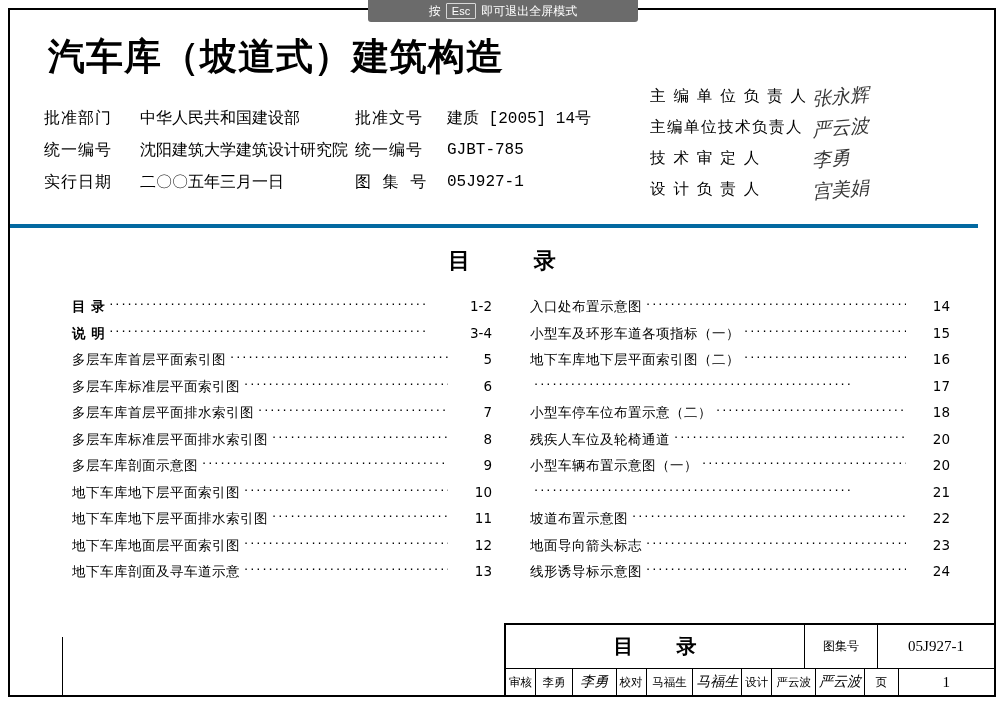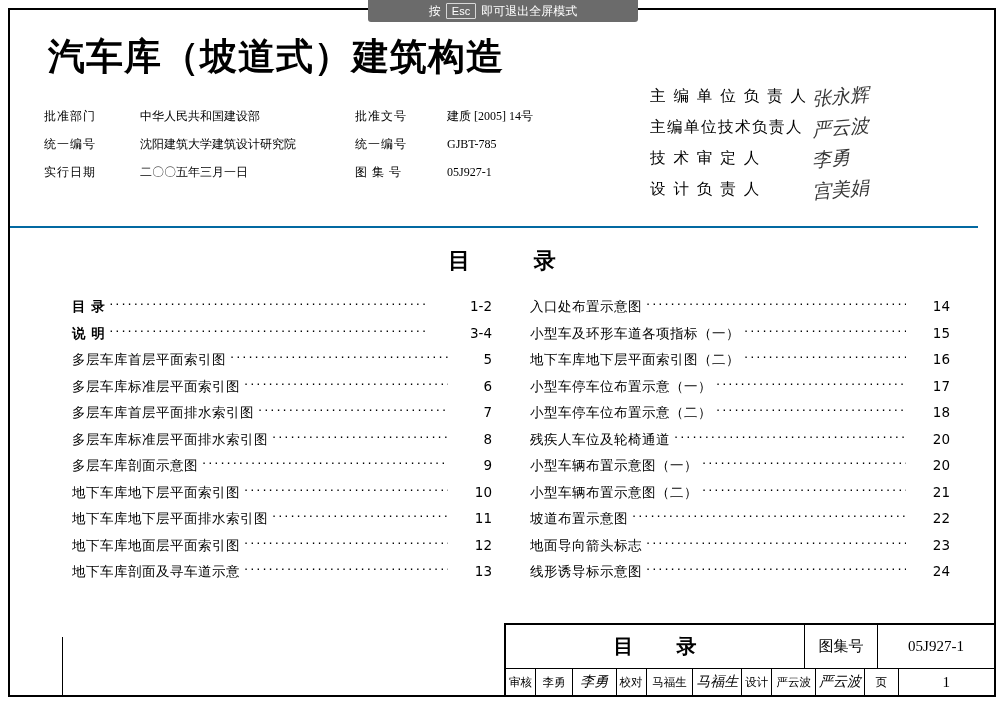--- a/index.html
+++ b/index.html
@@ -26,33 +26,33 @@
     font-family:"Liberation Sans",sans-serif;font-size:12px;
     z-index:50;border-radius:0 0 3px 3px;
   }
   .esc-banner .key{
     display:inline-block;border:1px solid #d8d8d8;border-radius:1px;
     padding:0 5px;margin:0 5px;line-height:14px;font-size:11px;
   }
   
   .header{
     position:absolute;left:0;top:0;right:16px;height:218px;
-    border-bottom:2px solid #0369a1;
+    border-bottom:4px solid #0369a1;
     box-sizing:border-box;
   }
   .doc-title{
     position:absolute;left:38px;top:22px;
     font-size:37px;font-weight:bold;letter-spacing:1px;
     font-family:"DejaVu Sans", sans-serif;
     white-space:nowrap;
   }
   .meta{
     position:absolute;left:34px;top:92px;
-    font-size:12px;
-    font-family:Liberation Serif, serif;
+    font-size:16px;
+    font-family:Liberation Mono, monospace;
   }
   .meta table{border-collapse:collapse;}
   .meta td{padding:5.5px 0;vertical-align:middle;white-space:nowrap;}
   .meta .lbl{width:96px;letter-spacing:1px;}
   .meta .val1{width:215px;}
   .meta .lbl2{width:92px;letter-spacing:1px;}
   .meta .val2{}
   .sig-block{
     position:absolute;left:640px;top:28px;
     font-size:15.5px;
@@ -113,21 +113,21 @@
     box-sizing:border-box;display:flex;
   }
   .tb-name{
     flex:1;display:flex;align-items:center;justify-content:center;
     font-family:"DejaVu Sans", sans-serif;
     font-size:20px;font-weight:bold;letter-spacing:18px;text-indent:18px;
     border-right:1.5px solid #000;
   }
   .tb-atlas-lbl{
     width:72px;display:flex;align-items:center;justify-content:center;
-    font-family:"DejaVu Sans", sans-serif;font-size:15px;
+    font-family:"DejaVu Sans", sans-serif;font-size:12px;
     border-right:1.5px solid #000;
   }
   .tb-atlas-val{
     width:116px;display:flex;align-items:center;justify-content:center;
     font-family:"Liberation Serif", serif;font-size:15px;
   }
   .tb-bottom{
     position:relative;height:26px;display:flex;
     font-family:"DejaVu Sans", sans-serif;font-size:11.5px;
   }
@@ -279,41 +279,39 @@
         <span class="t">小型车及环形车道各项指标（一）</span>
         <span class="dots">····················································</span>
         <span class="p">15</span>
       </div>
       <div class="toc-item">
         <span class="t">地下车库地下层平面索引图（二）</span>
         <span class="dots">····················································</span>
         <span class="p">16</span>
       </div>
       <div class="toc-item">
-        <span class="t">小型车停车位布置示意（一）</span>
         <span class="dots">····················································</span>
         <span class="p">17</span>
       </div>
       <div class="toc-item">
         <span class="t">小型车停车位布置示意（二）</span>
         <span class="dots">····················································</span>
         <span class="p">18</span>
       </div>
       <div class="toc-item">
         <span class="t">残疾人车位及轮椅通道</span>
         <span class="dots">····················································</span>
         <span class="p">20</span>
       </div>
       <div class="toc-item">
         <span class="t">小型车辆布置示意图（一）</span>
         <span class="dots">····················································</span>
         <span class="p">20</span>
       </div>
       <div class="toc-item">
-        <span class="t">小型车辆布置示意图（二）</span>
         <span class="dots">····················································</span>
         <span class="p">21</span>
       </div>
       <div class="toc-item">
         <span class="t">坡道布置示意图</span>
         <span class="dots">····················································</span>
         <span class="p">22</span>
       </div>
       <div class="toc-item">
         <span class="t">地面导向箭头标志</span>

